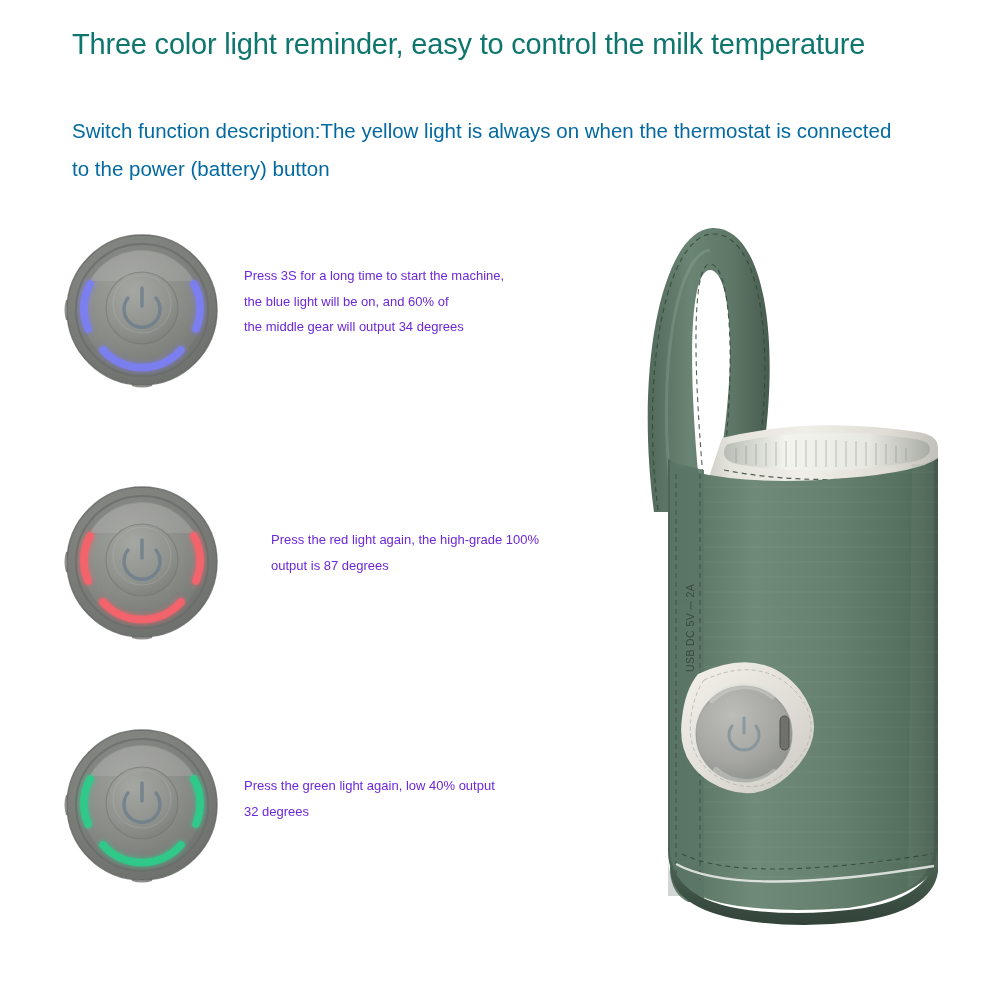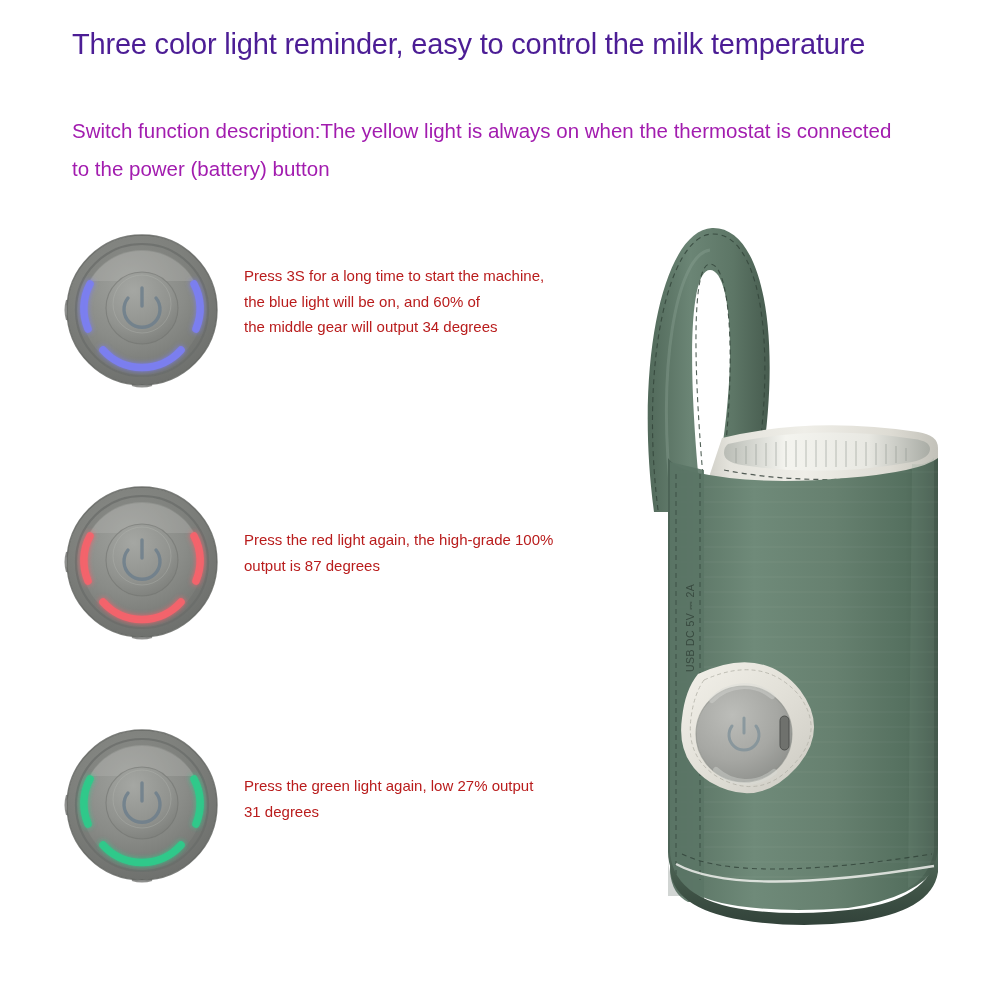--- a/index.html
+++ b/index.html
@@ -19,55 +19,55 @@
 
   
   .page-title {
     position: absolute;
     left: 72px;
     top: 28px;
     width: 880px;
     font-size: 29px;
     font-weight: 400;
     letter-spacing: -0.2px;
-    color: #4c1d95;
+    color: #0f766e;
     white-space: nowrap;
   }
   .page-subtitle {
     position: absolute;
     left: 72px;
     top: 112px;
     width: 820px;
     font-size: 20.5px;
     font-weight: 400;
     line-height: 38px;
-    color: #a21caf;
+    color: #0369a1;
   }
 
   
   .feature-row {
     position: absolute;
     left: 62px;
     width: 560px;
     height: 160px;
   }
   #feature-0 { top: 230px; }
   #feature-1 { top: 482px; }
   #feature-2 { top: 725px; }
 
   .feature-text {
     position: absolute;
     left: 182px;
-    font-size: 15px;
+    font-size: 13px;
     line-height: 25.5px;
-    color: #b91c1c;
+    color: #6d28d9;
     width: 380px;
   }
   #feature-0 .feature-text { top: 33px; }
-  #feature-1 .feature-text { top: 45px; }
+  #feature-1 .feature-text { top: 45px; margin-left: 27px; }
   #feature-2 .feature-text { top: 48px; }
 
   
   .btn-wrap {
     position: absolute;
     left: 0;
     top: 0;
     width: 160px;
     height: 160px;
   }
@@ -241,22 +241,22 @@
       <circle cx="80" cy="74" r="29" fill="none" stroke="#b5b7b3" stroke-width="1" opacity="0.35"></circle>
       <g stroke="#6e7f8c" stroke-width="3.4" fill="none" stroke-linecap="round" opacity="0.85">
         <path d="M66 68 A18 18 0 1 0 94 68"></path>
         <line x1="80" y1="58" x2="80" y2="76"></line>
       </g>
       <path d="M5 70 q-3 10 0 20" fill="none" stroke="#5f615e" stroke-width="2" opacity="0.7"></path>
       <path d="M70 155 q10 3 20 0" fill="none" stroke="#5f615e" stroke-width="2" opacity="0.7"></path>
     </svg>
   </div>
   <div class="feature-text">
-    <div>Press the green light again, low 27% output</div>
-    <div>31 degrees</div>
+    <div>Press the green light again, low 40% output</div>
+    <div>32 degrees</div>
   </div>
 </div>
 
 <div class="product">
   <svg class="product-svg" viewBox="0 0 390 740" xmlns="http://www.w3.org/2000/svg">
     <defs>
       <linearGradient id="bodyG" x1="0" y1="0" x2="1" y2="0">
         <stop offset="0%" stop-color="#4c6356"></stop>
         <stop offset="10%" stop-color="#5e7868"></stop>
         <stop offset="32%" stop-color="#6f8a79"></stop>

